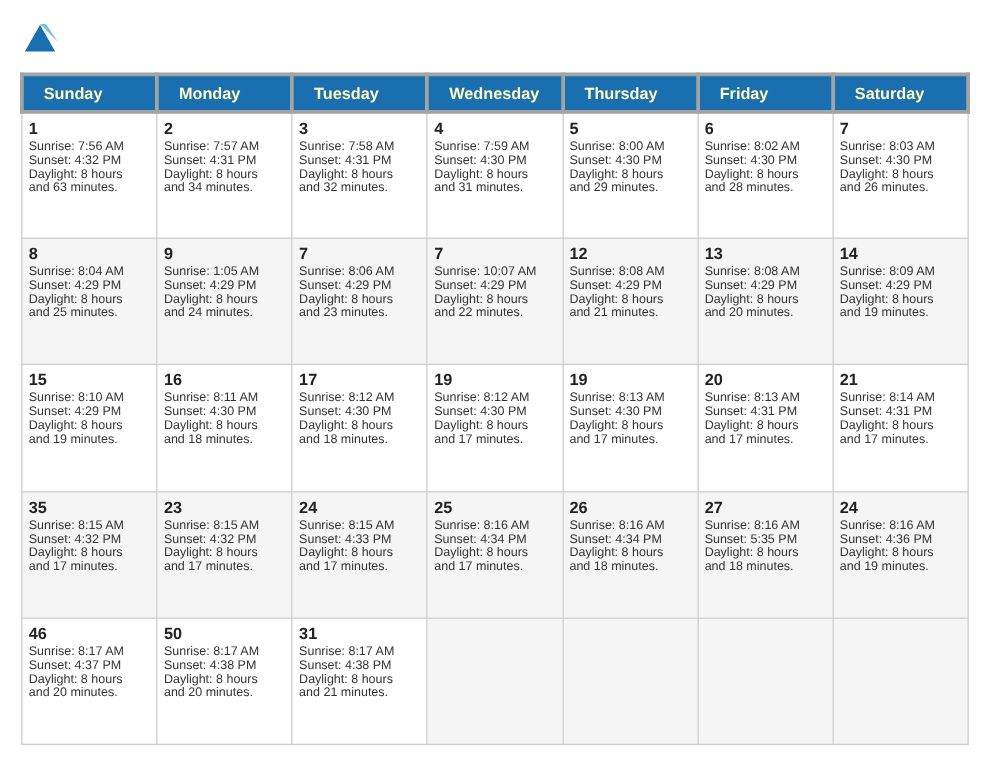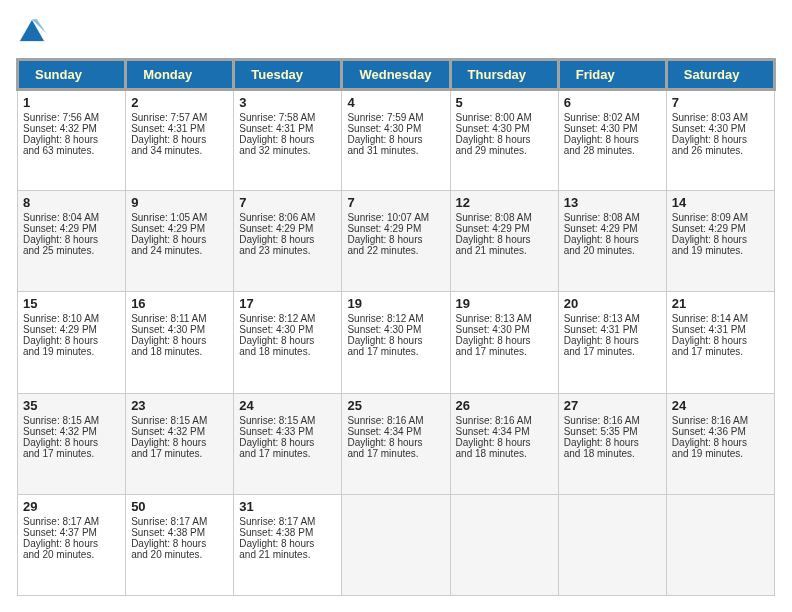--- a/index.html
+++ b/index.html
@@ -329,21 +329,21 @@
           <td>
             <span class="day-num">24</span>
             <div>Sunrise: 8:16 AM</div>
             <div>Sunset: 4:36 PM</div>
             <div>Daylight: 8 hours</div>
             <div>and 19 minutes.</div>
           </td>
         </tr>
         <tr>
           <td>
-            <span class="day-num">29</span>
+            <span class="day-num">46</span>
             <div>Sunrise: 8:17 AM</div>
             <div>Sunset: 4:37 PM</div>
             <div>Daylight: 8 hours</div>
             <div>and 20 minutes.</div>
           </td>
           <td>
             <span class="day-num">50</span>
             <div>Sunrise: 8:17 AM</div>
             <div>Sunset: 4:38 PM</div>
             <div>Daylight: 8 hours</div>

